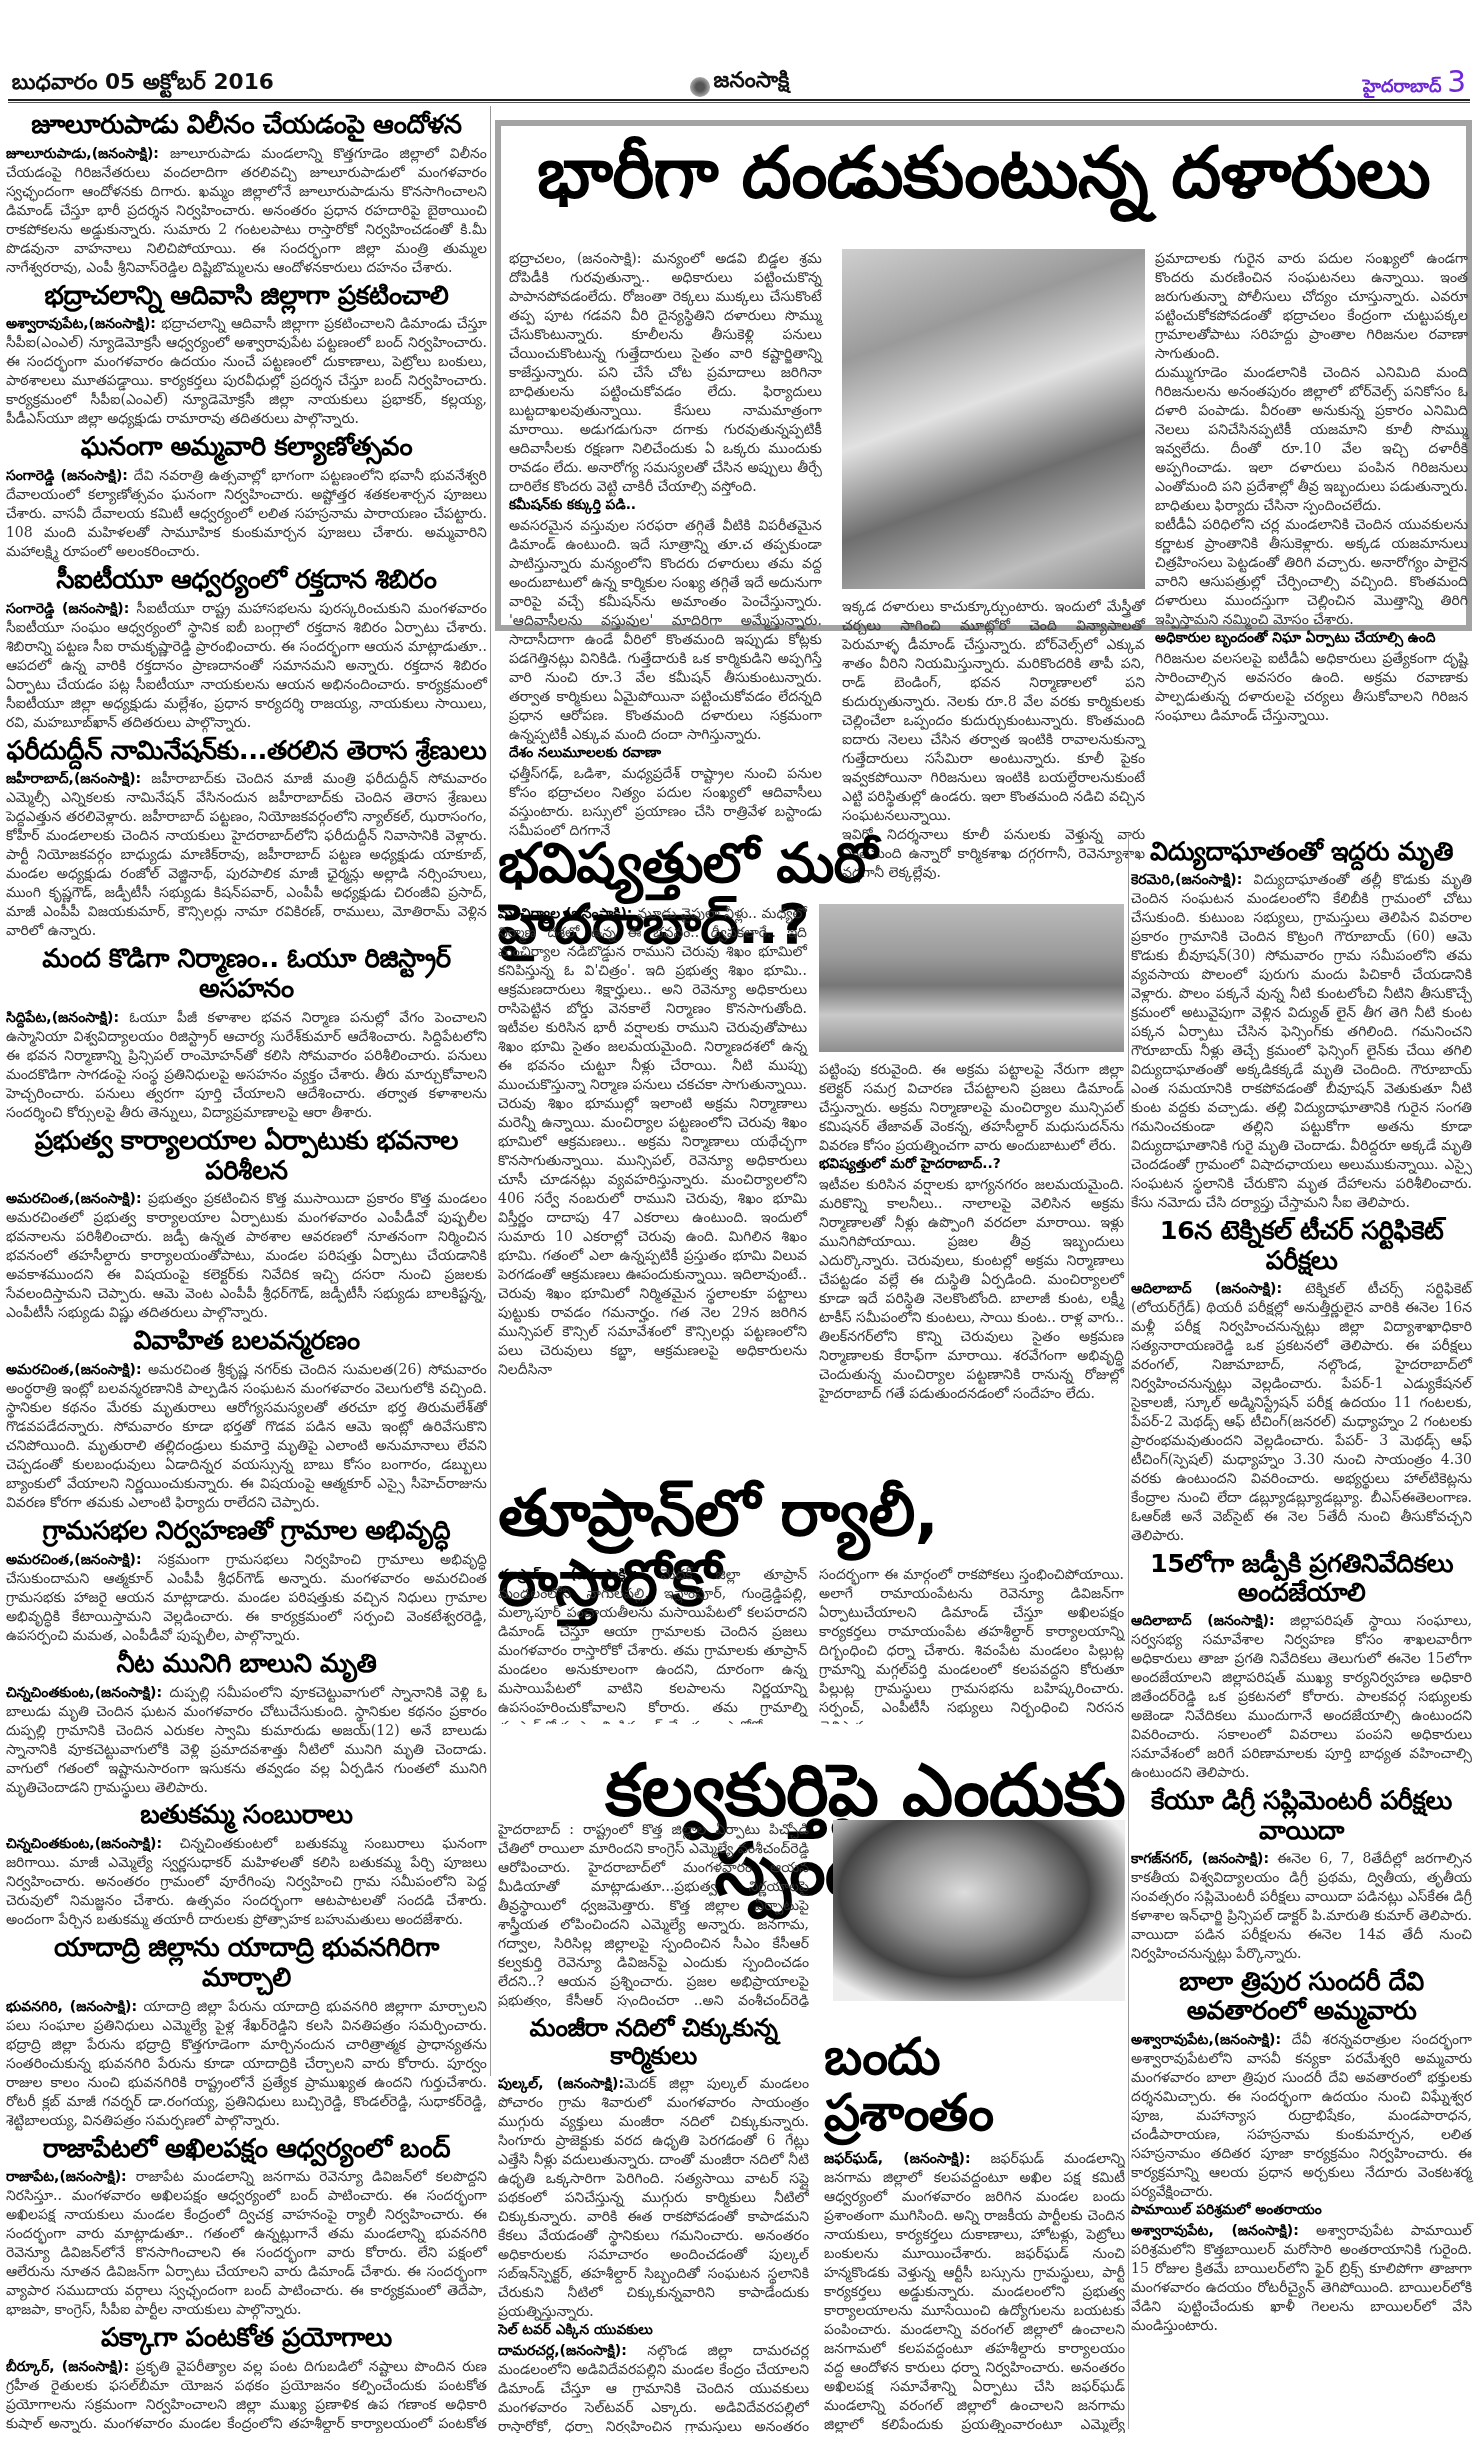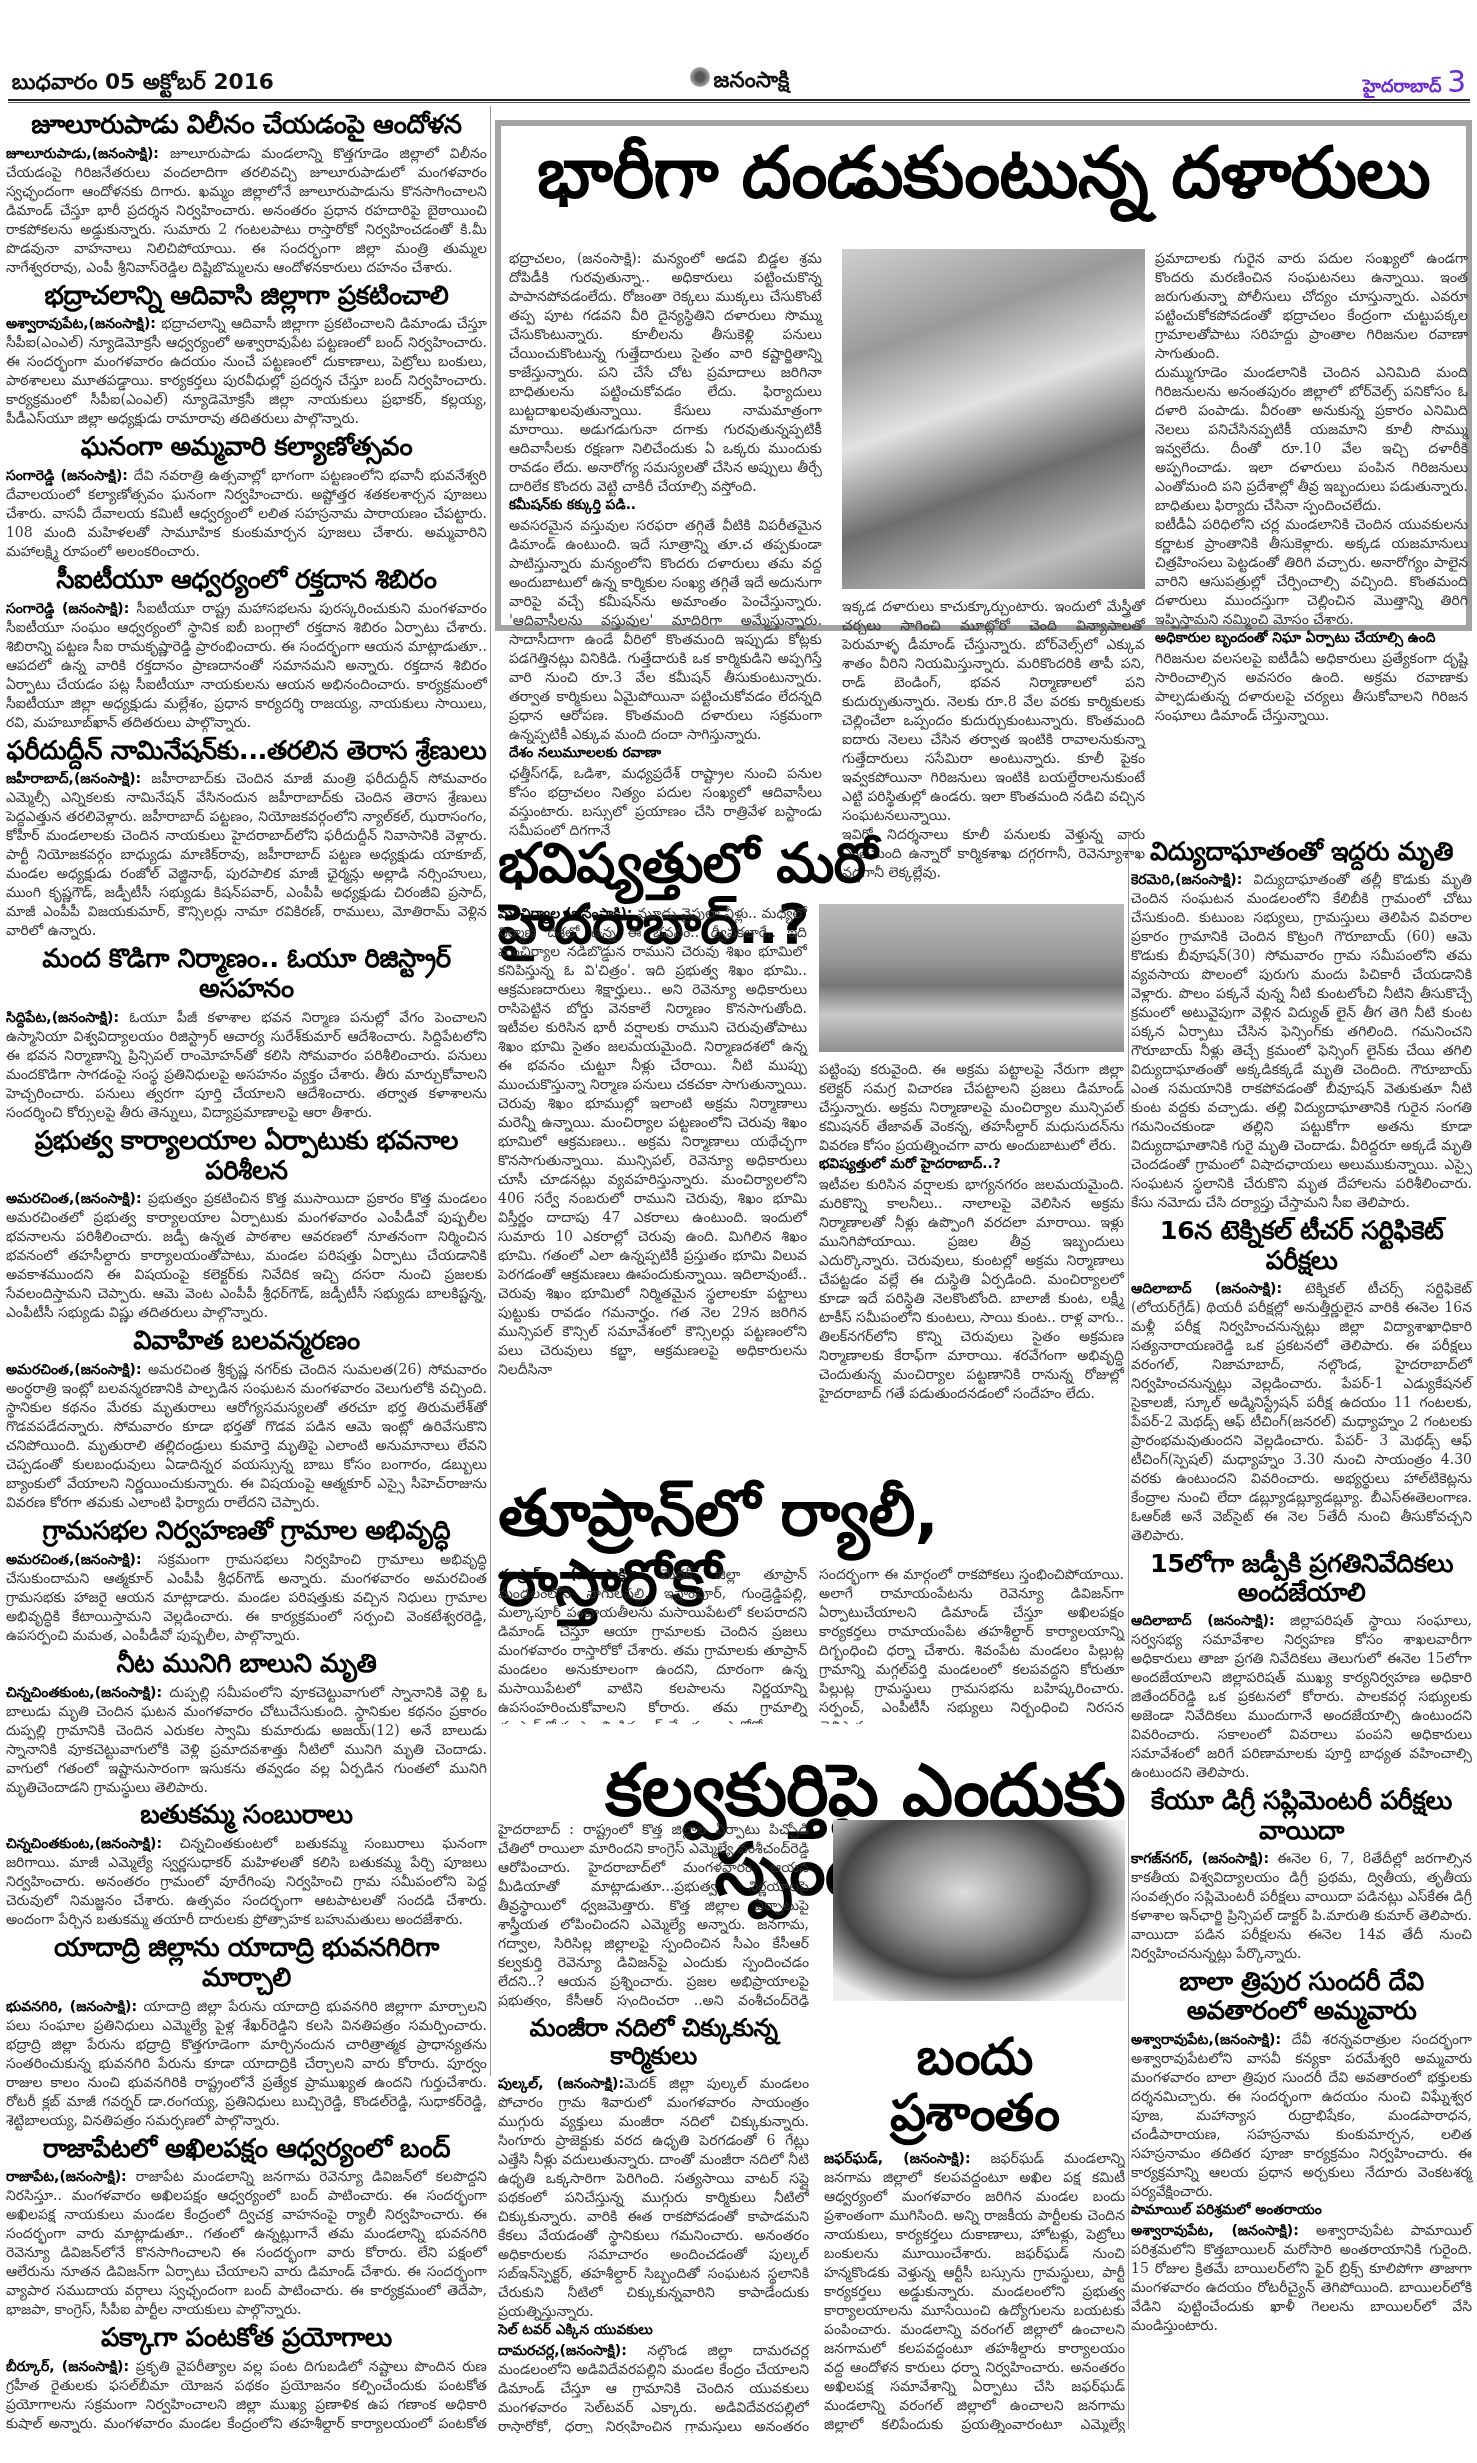--- a/index.html
+++ b/index.html
@@ -1,20 +1,20 @@
 <!DOCTYPE html>
 <html><head>
 <meta charset="utf-8">
 <style>
 *{box-sizing:border-box;margin:0;padding:0}
 html,body{width:1478px;height:2464px;background:#fff;overflow:hidden}
 body{font-family:"DejaVu Sans","Liberation Sans",sans-serif;color:#222;position:relative}
 .masthead{position:absolute;left:0;top:0;width:1478px;height:99px}
 .mh-date{position:absolute;left:11.8px;top:69px;font-size:21.7px;font-weight:bold;color:#111;font-family:"DejaVu Sans",sans-serif}
-.mh-brand{position:absolute;left:690px;top:67px;font-size:21.7px;font-weight:bold;color:#111;display:flex;align-items:flex-start;gap:3.9px}
+.mh-brand{position:absolute;left:690px;top:67px;font-size:21.7px;font-weight:bold;color:#111;display:flex;align-items:flex-end;gap:3.9px}
 .mh-brand .logo{width:19.7px;height:19.7px;background:radial-gradient(circle,#555 30%,#aaa 70%);border-radius:50%}
 .mh-city{position:absolute;right:11.8px;top:65px;font-size:17.7px;font-weight:bold;color:#6d28d9;display:flex;align-items:baseline;gap:5.9px}
 .mh-city .pno{font-size:29.6px;font-weight:normal}
 .mh-rule{position:absolute;left:7.9px;top:99px;width:1462px;height:3.9px;border-top:2px solid #222;border-bottom:1px solid #555}
 .col{position:absolute;top:106px}
 .colL{left:5.9px;width:481px}
 .colR{left:1131px;width:341px}
 .vrule{position:absolute;top:106px;width:1px;background:#999}
 h2.hl{font-weight:bold;color:#000;text-align:center;line-height:1.15;letter-spacing:-0.5px;font-family:"DejaVu Sans",sans-serif}
 .hl-l{font-size:26px;margin:3.9px 0 3.9px}
@@ -167,21 +167,21 @@
 <div class="photo face" style="position:absolute;left:833px;top:1820px;width:292px;height:181px"></div>
 
 <div class="block" style="left:498px;top:2010px;width:311px;height:424px;overflow:hidden">
   <h2 class="hl hl-l" style="font-size:24.6px">మంజీరా నదిలో చిక్కుకున్న కార్మికులు</h2>
   <p class="body"><span class="dl">పుల్కల్, (జనంసాక్షి):</span><span>మెదక్ జిల్లా పుల్కల్ మండలం పోచారం గ్రామ శివారులో మంగళవారం సాయంత్రం ముగ్గురు వ్యక్తులు మంజీరా నదిలో చిక్కుకున్నారు. సింగూరు ప్రాజెక్టుకు వరద ఉధృతి పెరగడంతో 6 గేట్లు ఎత్తేసి నీళ్లు వదులుతున్నారు. దాంతో మంజీరా నదిలో నీటి ఉధృతి ఒక్కసారిగా పెరిగింది. సత్యసాయి వాటర్ సప్లై పథకంలో పనిచేస్తున్న ముగ్గురు కార్మికులు నీటిలో చిక్కుకున్నారు. వారికి ఈత రాకపోవడంతో కాపాడమని కేకలు వేయడంతో స్థానికులు గమనించారు. అనంతరం అధికారులకు సమాచారం అందించడంతో పుల్కల్ సబ్‌ఇన్‌స్పెక్టర్, తహశీల్దార్ సిబ్బందితో సంఘటన స్థలానికి చేరుకుని నీటిలో చిక్కుకున్నవారిని కాపాడేందుకు ప్రయత్నిస్తున్నారు.</span></p>
   <div class="sub c">సెల్ టవర్ ఎక్కిన యువకులు</div>
   <p class="body"><span class="dl">దామరచర్ల,(జనంసాక్షి):</span> <span>నల్గొండ జిల్లా దామరచర్ల మండలంలోని అడివిదేవరపల్లిని మండల కేంద్రం చేయాలని డిమాండ్ చేస్తూ ఆ గ్రామానికి చెందిన యువకులు మంగళవారం సెల్‌టవర్ ఎక్కారు. అడివిదేవరపల్లిలో రాస్తారోకో, ధర్నా నిర్వహించిన గ్రామస్తులు అనంతరం సెల్‌టవర్ ఎక్కి హల్‌చల్ చేస్తున్నారు. మండల కేంద్రంగా ప్రకటించేవరకూ కిందకు దిగేదిలేదని వారు భీష్మించారు. పోలీసులు సంఘటనా స్థలికి చేరుకుని పరిస్థితిని సమీక్షించారు.</span></p>
 </div>
 
 <div class="block" style="left:824px;top:2029px;width:301px;height:404px;overflow:hidden">
-  <div class="bighl bighl2" style="text-align:center;font-size:51px">బందు ప్రశాంతం</div>
+  <div class="bighl bighl2" style="text-align:left;font-size:51px">బందు ప్రశాంతం</div>
   <p class="body" style="margin-top:7.9px"><span class="dl">జఫర్‌ఘడ్, (జనంసాక్షి):</span> <span>జఫర్‌ఘడ్ మండలాన్ని జనగామ జిల్లాలో కలపవద్దంటూ అఖిల పక్ష కమిటీ ఆధ్వర్యంలో మంగళవారం జరిగిన మండల బందు ప్రశాంతంగా ముగిసింది. అన్ని రాజకీయ పార్టీలకు చెందిన నాయకులు, కార్యకర్తలు దుకాణాలు, హోటళ్లు, పెట్రోలు బంకులను మూయించేశారు. జఫర్‌ఘడ్ నుంచి హన్మకొండకు వెళ్తున్న ఆర్టీసీ బస్సును గ్రామస్థులు, పార్టీ కార్యకర్తలు అడ్డుకున్నారు. మండలంలోని ప్రభుత్వ కార్యాలయాలను మూసేయించి ఉద్యోగులను బయటకు పంపించారు. మండలాన్ని వరంగల్ జిల్లాలో ఉంచాలని జనగామలో కలపవద్దంటూ తహశీల్దారు కార్యాలయం వద్ద ఆందోళన కారులు ధర్నా నిర్వహించారు. అనంతరం అఖిలపక్ష సమావేశాన్ని ఏర్పాటు చేసి జఫర్‌ఘడ్ మండలాన్ని వరంగల్ జిల్లాలో ఉంచాలని జనగామ జిల్లాలో కలిపేందుకు ప్రయత్నింవారంటూ ఎమ్మెల్యే రాజయ్యకు వ్యతిరేకంగా నినాదాలు చేశారు. కార్యక్రమంలో తెరాస, తెదేపా, కాంగ్రెస్, భాజపా, సీపీఐ, సీపీఎం, వైకాపా నాయకులు, కార్యకర్తలు పాల్గొన్నారు.</span></p>
 </div>
 
 <div class="vrule" style="left:1128px;top:833px;height:1596px"></div>
 
 <div class="col colR" id="rightcol" style="top:833px">
     <article>
       <h2 class="hl hl-r">విద్యుదాఘాతంతో ఇద్దరు మృతి</h2>
       <p class="body"><span class="dl">కెరమెరి,(జనంసాక్షి):</span> <span>విద్యుదాఘాతంతో తల్లీ కొడుకు మృతి చెందిన సంఘటన మండలంలోని కేలిబీకి గ్రామంలో చోటు చేసుకుంది. కుటుంబ సభ్యులు, గ్రామస్తులు తెలిపిన వివరాల ప్రకారం గ్రామానికి చెందిన కొట్రంగి గౌరూబాయ్ (60) ఆమె కొడుకు బీవూషన్(30) సోమవారం గ్రామ సమీపంలోని తమ వ్యవసాయ పొలంలో పురుగు మందు పిచికారీ చేయడానికి వెళ్లారు. పొలం పక్కనే వున్న నీటి కుంటలోంచి నీటిని తీసుకొచ్చే క్రమంలో అటువైపుగా వెళ్లిన విద్యుత్ లైన్ తీగ తెగి నీటి కుంట పక్కన ఏర్పాటు చేసిన ఫెన్సింగ్‌కు తగిలింది. గమనించని గౌరూబాయ్ నీళ్లు తెచ్చే క్రమంలో ఫెన్సింగ్ లైన్‌కు చేయి తగిలి విద్యుదాఘాతంతో అక్కడికక్కడే మృతి చెందింది. గౌరూబాయ్ ఎంత సమయానికి రాకపోవడంతో బీవూషన్ వెతుకుతూ నీటి కుంట వద్దకు వచ్చాడు. తల్లి విద్యుదాఘాతానికి గురైన సంగతి గమనించకుండా తల్లిని పట్టుకోగా అతను కూడా విద్యుదాఘాతానికి గురై మృతి చెందాడు. వీరిద్దరూ అక్కడే మృతి చెందడంతో గ్రామంలో విషాదఛాయలు అలుముకున్నాయి. ఎస్సై సంఘటన స్థలానికి చేరుకొని మృత దేహాలను పరిశీలించారు. కేసు నమోదు చేసి దర్యాప్తు చేస్తామని సీఐ తెలిపారు.</span></p>
     </article>

